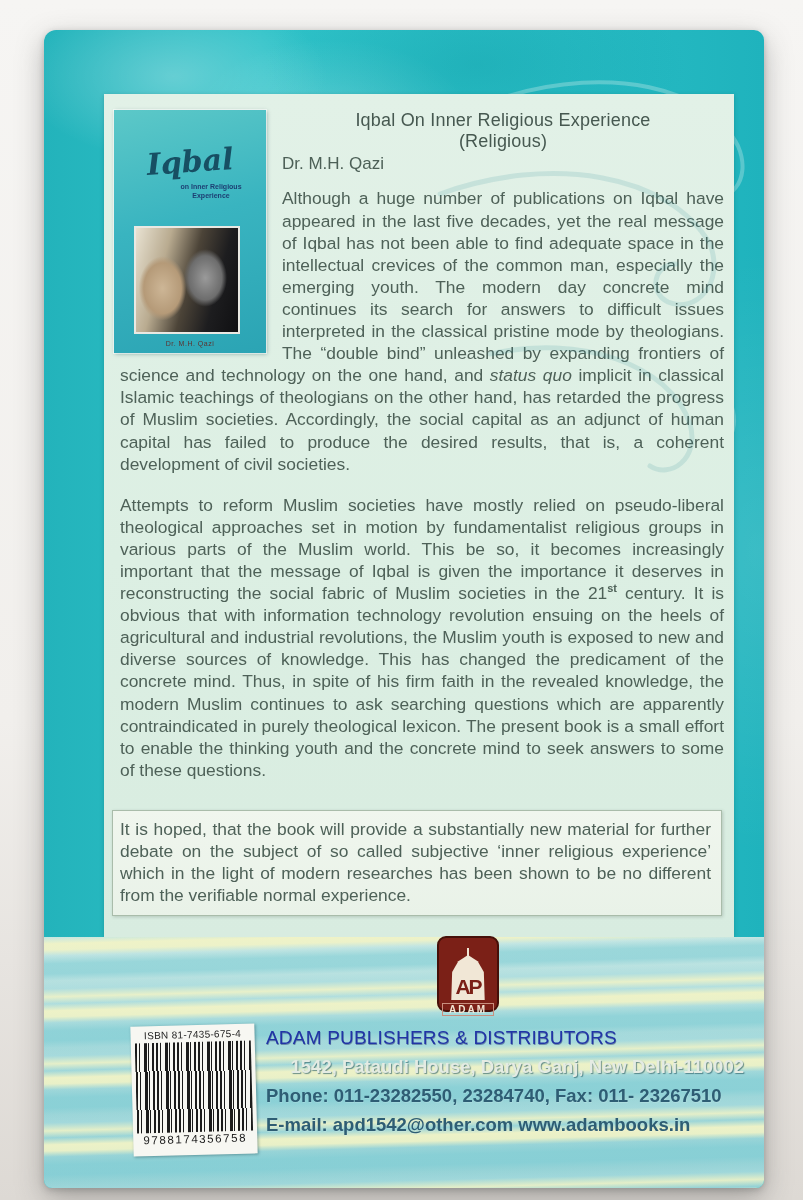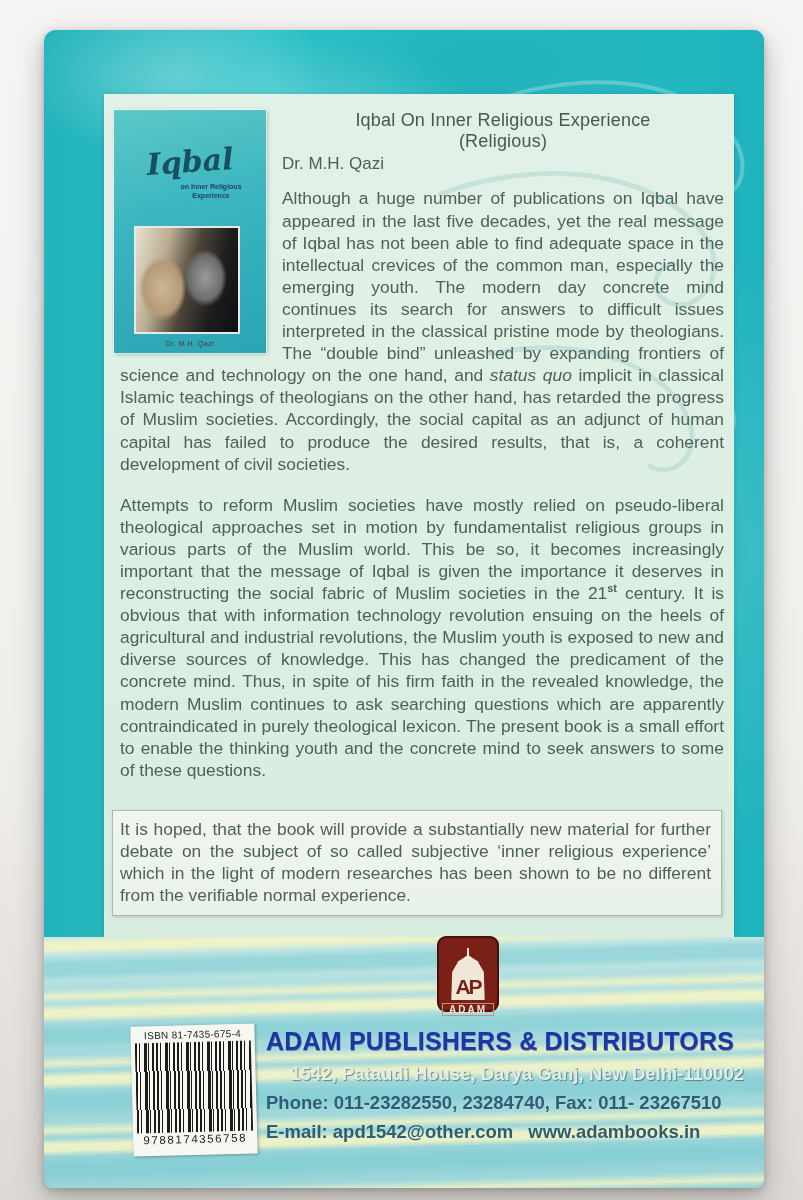--- a/index.html
+++ b/index.html
@@ -119,27 +119,27 @@
     background:repeating-linear-gradient(90deg,
       #1b1b1b 0 2px, #f7f7f2 2px 4px,
       #1b1b1b 4px 5px, #f7f7f2 5px 9px,
       #1b1b1b 9px 12px, #f7f7f2 12px 13px,
       #1b1b1b 13px 14px, #f7f7f2 14px 17px,
       #1b1b1b 17px 19px, #f7f7f2 19px 21px);
   }
   .barcode-number{font-size:11.5px;text-align:center;color:#222;letter-spacing:1.6px;margin-top:1px;}
   .publisher{margin-left:10px;padding-top:2px;flex:1;}
   .publisher-name{
-    font-size:25px;font-weight:bold;color:#2134a6;letter-spacing:.2px;
+    font-size:19px;font-weight:normal;color:#2134a6;letter-spacing:.2px;
     text-shadow:.5px .5px 0 rgba(10,20,90,.4);white-space:nowrap;
   }
   .publisher-line{font-size:18.5px;margin-top:7px;white-space:nowrap;}
   .publisher-address{color:#e4ebe3;font-weight:bold;text-shadow:1px 1px 1px rgba(40,90,100,.65);text-align:right;}
   .publisher-phone,.publisher-email{color:#2e5d74;font-weight:bold;text-shadow:.5px .5px 0 rgba(255,255,255,.15);}
-  .publisher-email .site{margin-left:15px;}
+  .publisher-email .site{margin-left:5px;}
 </style>
 </head>
 <body>
 
 <div class="book">
 
   <svg class="swirls top-right" viewBox="0 0 270 430">
     <g fill="none" stroke="#b8e6e6" stroke-width="4" stroke-linecap="round" opacity="0.7">
       <path d="M20 40 C 120 10, 220 30, 250 90 C 265 125, 240 150, 215 140 C 195 132, 198 108, 218 106"></path>
       <path d="M60 160 C 140 150, 210 180, 225 230 C 233 262, 208 280, 190 268 C 176 258, 182 238, 198 238"></path>

